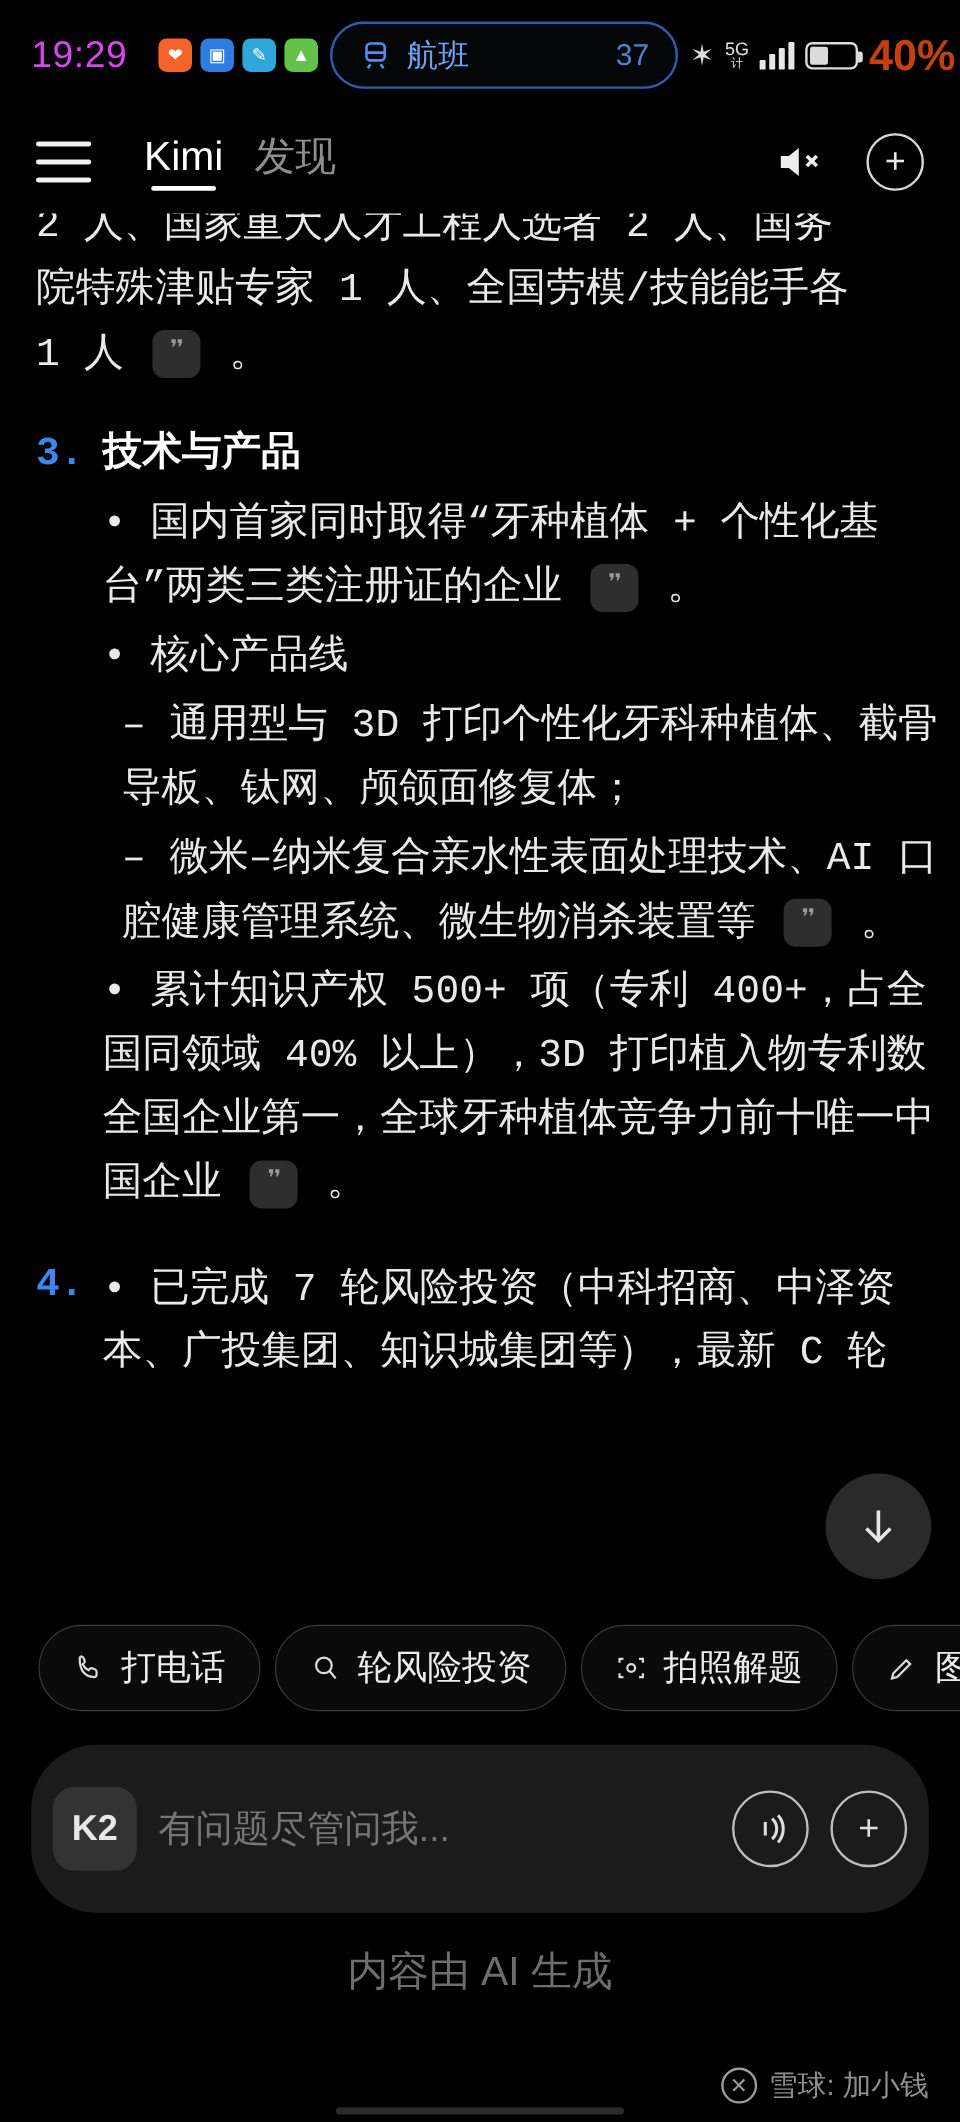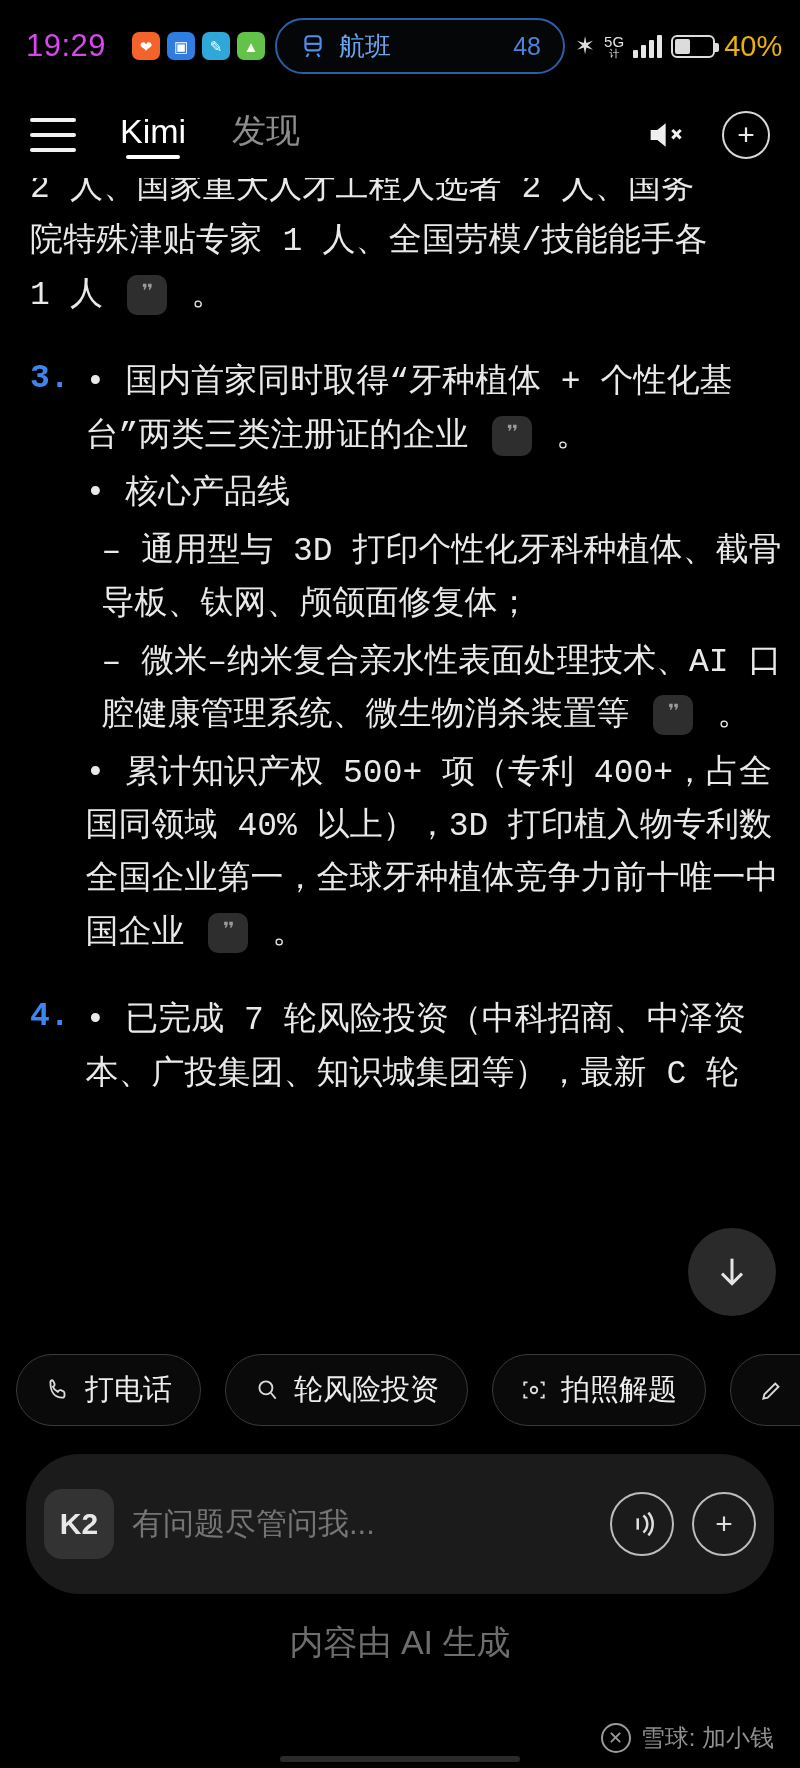--- a/index.html
+++ b/index.html
@@ -115,34 +115,34 @@
     background: #dcdcdc;
     border-radius: 0 2px 2px 0;
   }
   .batt span {
     display: block;
     height: 100%;
     width: 40%;
     background: #dcdcdc;
     border-radius: 2px;
   }
-  .batt-pct { font-size: 29px; color: #eab308; font-weight: 400; }
+  .batt-pct { font-size: 36px; color: #c2410c; font-weight: 700; }
 
   
   .appbar {
     height: 86px;
     display: flex;
     align-items: center;
     padding: 0 30px;
     gap: 26px;
     background: #000;
   }
   .hamburger { width: 46px; height: 34px; display: flex; flex-direction: column; justify-content: space-between; }
   .hamburger i { display: block; height: 4px; background: #f2f2f2; border-radius: 2px; }
-  .tabs { display: flex; align-items: center; gap: 46px; margin-left: 18px; }
+  .tabs { display: flex; align-items: center; gap: 26px; margin-left: 18px; }
   .tab {
     font-size: 34px;
     color: #8d8d8d;
     position: relative;
     padding-bottom: 8px;
   }
   .tab.active { color: #ffffff; }
   .tab.active::after {
     content: "";
     position: absolute;
@@ -231,22 +231,22 @@
     border-radius: 50%;
     background: #2a2a2a;
     display: flex; align-items: center; justify-content: center;
     color: #e6e6e6;
     font-size: 38px;
   }
 
   
   .chips {
     display: flex;
-    gap: 24px;
-    padding: 16px 26px 10px 16px;
+    gap: 12px;
+    padding: 16px 26px 10px 32px;
     overflow: hidden;
   }
   .chip {
     flex: 0 0 auto;
     height: 72px;
     border: 1.5px solid #3a3a3a;
     border-radius: 36px;
     display: flex;
     align-items: center;
     gap: 14px;
@@ -349,21 +349,21 @@
     <div class="pill">
       <div class="train">
         <svg width="26" height="26" viewBox="0 0 24 24" fill="none" stroke="currentColor" stroke-width="2">
           <rect x="5" y="3" width="14" height="13" rx="3"></rect>
           <line x1="5" y1="10" x2="19" y2="10"></line>
           <line x1="8" y1="19" x2="6" y2="22"></line>
           <line x1="16" y1="19" x2="18" y2="22"></line>
         </svg>
       </div>
       <div class="pill-label">航班</div>
-      <div class="pill-num">48</div>
+      <div class="pill-num">37</div>
     </div>
 
     <div class="status-icons-right">
       <span class="bt">✶</span>
       <span class="netlabel">
         <span>5G</span>
         <small>计</small>
       </span>
       <span class="bars">
           <i></i>
@@ -406,20 +406,21 @@
       <span>2 人、国家重大人才工程人选者 2 人、国务</span><br>
       <span>院特殊津贴专家 1 人、全国劳模/技能能手各</span><br>
       <span>1 人</span>
       <span class="cite">❞</span>
       <span>。</span>
     </div>
 
     <div class="section">
       <div class="section-num">3.</div>
       <div class="section-body">
+        <div class="section-title">技术与产品</div>
 
         <div class="bullet">
           <span>• 国内首家同时取得“牙种植体 + 个性化基台”两类三类注册证的企业</span>
           <span class="cite">❞</span>
           <span>。</span>
         </div>
 
 
         <div class="bullet">
           <span>• 核心产品线</span>

